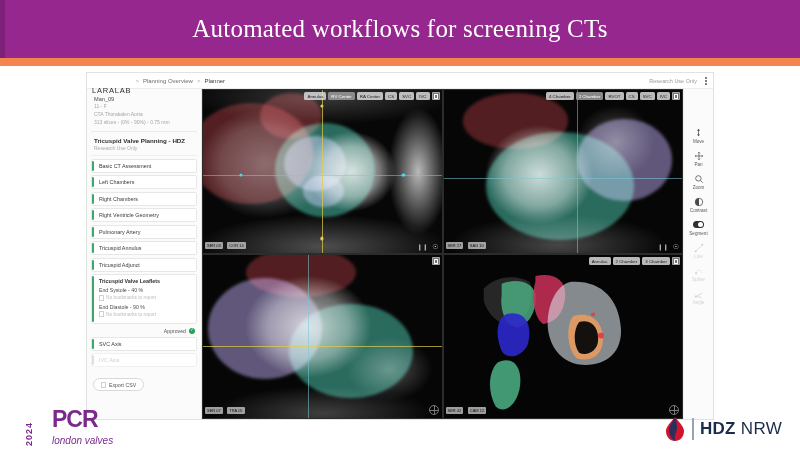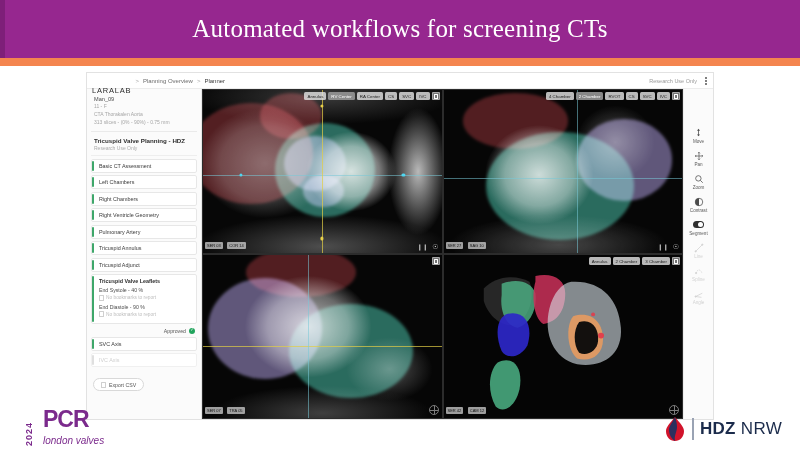--- a/index.html
+++ b/index.html
@@ -219,21 +219,21 @@
     width: 13px; height: 7px; border-radius: 4px; background: #2f2f2f; position: relative;
   }
   .toggle-pill::after {
     content:""; position:absolute; right: 1px; top: 1px; width: 5px; height: 5px;
     border-radius: 50%; background: #fff;
   }
 
   
   .footer { position: absolute; left: 0; bottom: 0; width: 800px; height: 30px; }
   .pcr {
-    position: absolute; left: 24px; bottom: 4px; display: flex; align-items: flex-end; gap: 9px;
+    position: absolute; left: 24px; bottom: 4px; display: flex; align-items: flex-end; gap: 18px;
   }
   .pcr-year {
     writing-mode: vertical-rl; transform: rotate(180deg);
     font-size: 9px; font-weight: bold; color: #7b2a8c; letter-spacing: 1px;
   }
   .pcr-main { display: flex; flex-direction: column; line-height: 1; }
   .pcr-word { font-size: 23px; font-weight: bold; color: #7b2a8c; letter-spacing: -1px; }
   .pcr-sub { font-size: 10px; font-style: italic; color: #7b2a8c; margin-top: 5px; }
   .site {
     position: absolute; left: 0; right: 0; bottom: 10px; text-align: center;

